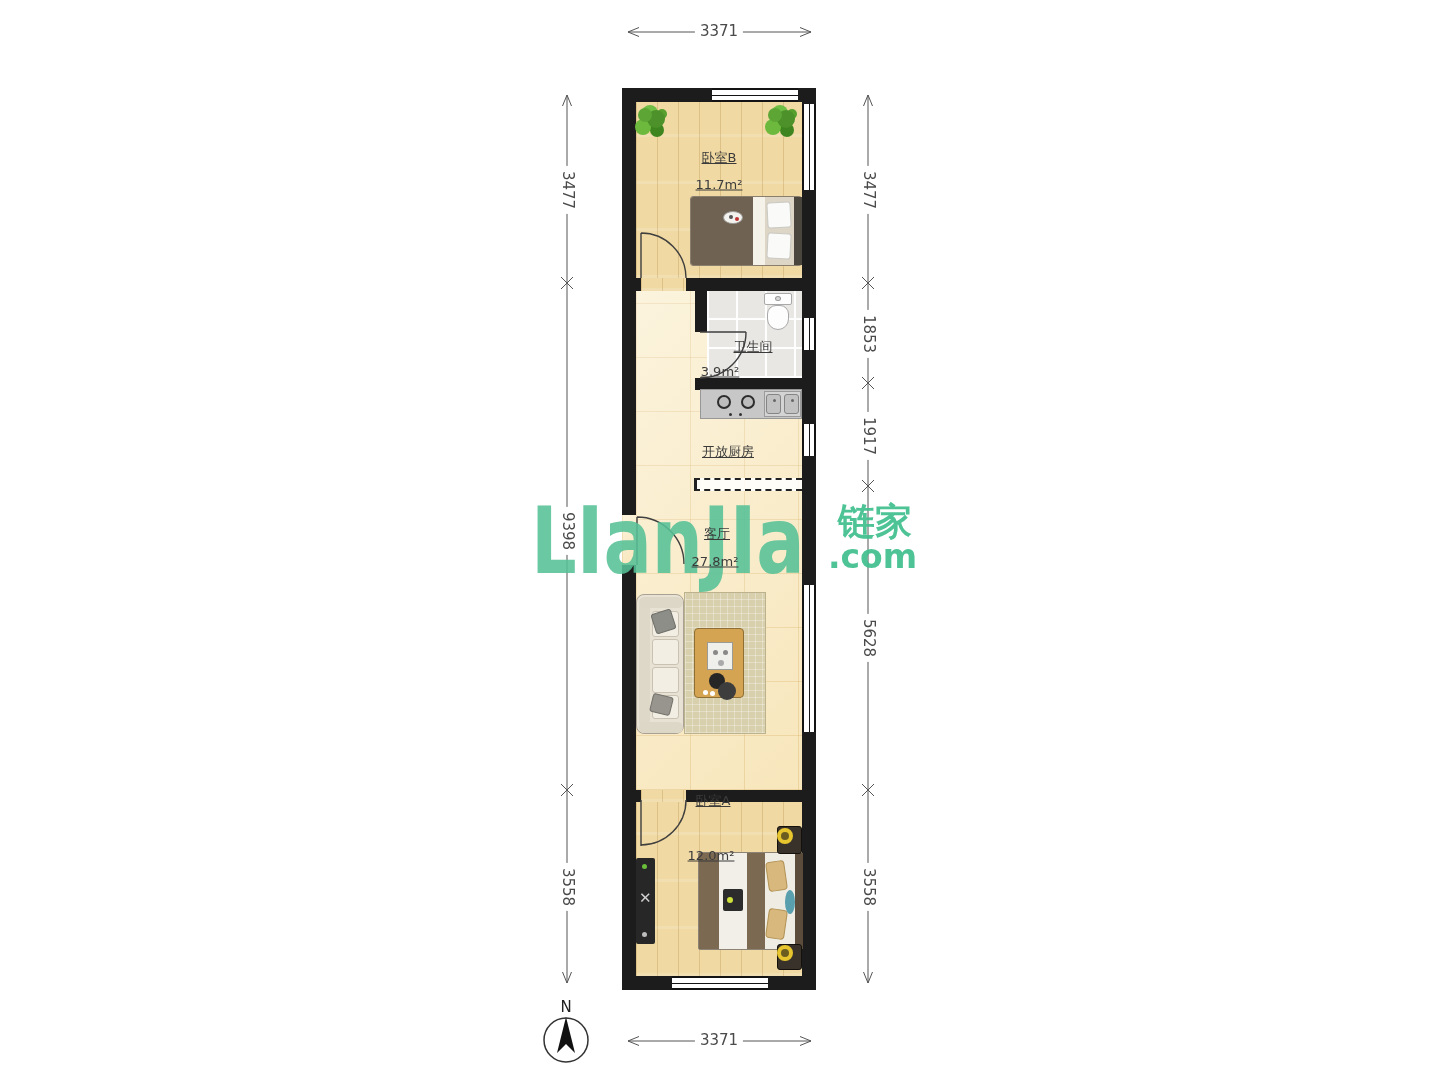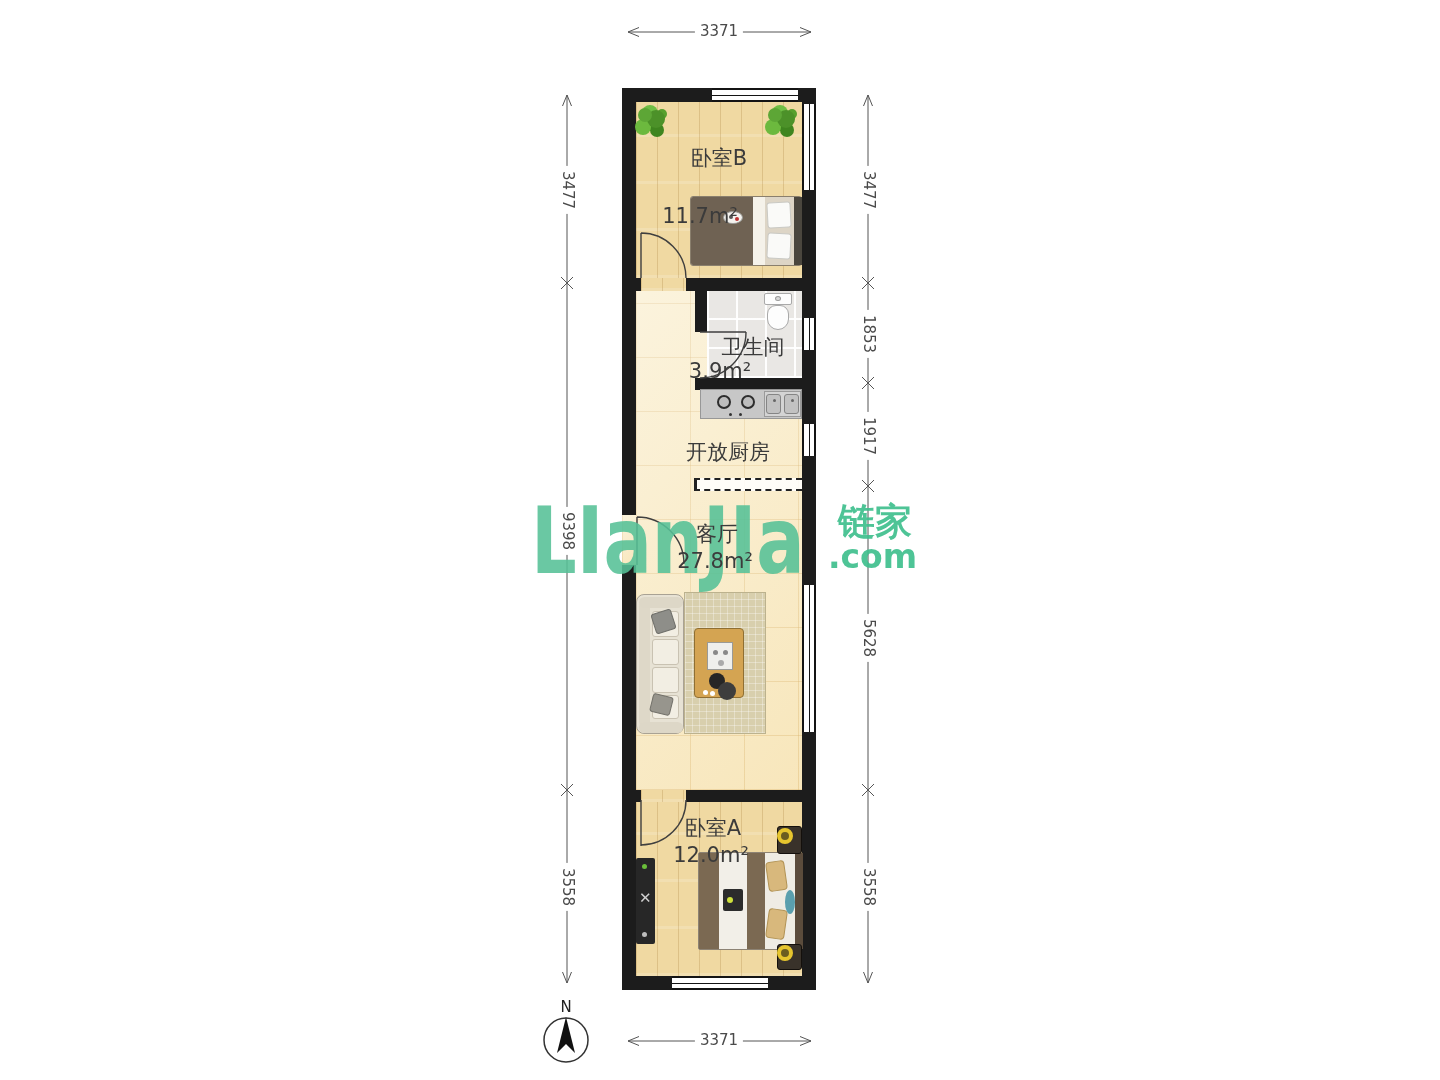--- a/index.html
+++ b/index.html
@@ -23,22 +23,22 @@
       repeating-linear-gradient(0deg, rgba(255,255,255,.95) 0 2px, rgba(0,0,0,0) 2px 29px),
       repeating-linear-gradient(90deg, rgba(255,255,255,.95) 0 2px, rgba(0,0,0,0) 2px 29px);}
   .window-h{background:#fff;border-top:2px solid #141414;border-bottom:2px solid #141414;
     background-image:linear-gradient(#141414,#141414);background-size:100% 1px;
     background-position:center;background-repeat:no-repeat;}
   .window-v{background:#fff;border-left:2px solid #141414;border-right:2px solid #141414;
     background-image:linear-gradient(#141414,#141414);background-size:1px 100%;
     background-position:center;background-repeat:no-repeat;}
 
   
-  .lbl{position:absolute;transform:translate(-50%,-50%);color:#3b3b3b;font-size:21px;
-       white-space:nowrap;z-index:40;}
+  .lbl{position:absolute;transform:translate(-50%,-50%);color:#3b3b3b;font-size:13px;
+       white-space:nowrap;z-index:40;text-decoration:underline;}
   .dim{position:absolute;transform:translate(-50%,-50%);color:#4a4a4a;font-size:15px;
        background:#fff;padding:0 5px;line-height:1.15;white-space:nowrap;z-index:40;}
   .dim.v{transform:translate(-50%,-50%) rotate(90deg);}
   .north{position:absolute;transform:translate(-50%,-50%);color:#222;font-size:15px;z-index:40;}
 
   
   .plant{width:14px;height:14px;border-radius:50%;background:#5da636;
     box-shadow:11px 4px 0 2px #4c9129,-2px 12px 0 1px #6cb93e,12px 15px 0 0 #3f851f,
                5px -2px 0 1px #6fbe45,17px -1px 0 -2px #57a02e,6px 8px 0 1px #61ad33;}
   .pillow{background:#fafaf8;border:1px solid #c9c9c4;border-radius:3px;}
@@ -198,27 +198,27 @@
       <circle cx="566" cy="1040" r="22" fill="#ffffff" stroke="#333" stroke-width="1.5"></circle>
       <polygon points="566,1017 575,1053 566,1044 557,1053" fill="#111"></polygon>
     </g>
   </svg>
 
   <div class="abs wm wm-logo" style="left:531px;top:496px;">LIanJIa</div>
   <div class="abs wm wm-cn" style="left:838px;top:503px;">链家</div>
   <div class="abs wm wm-com" style="left:828px;top:540px;">.com</div>
 
   <div class="lbl" style="left:719px;top:158px;">卧室B</div>
-  <div class="lbl" style="left:700px;top:184px;margin-top:32px;">11.7m²</div>
+  <div class="lbl" style="left:719px;top:184px;">11.7m²</div>
   <div class="lbl" style="left:753px;top:347px;">卫生间</div>
   <div class="lbl" style="left:720px;top:371px;">3.9m²</div>
   <div class="lbl" style="left:728px;top:452px;">开放厨房</div>
   <div class="lbl" style="left:717px;top:534px;text-align:right;">客厅</div>
   <div class="lbl" style="left:715px;top:561px;">27.8m²</div>
-  <div class="lbl" style="left:713px;top:828px;">卧室A</div>
+  <div class="lbl" style="left:713px;top:801px;">卧室A</div>
   <div class="lbl" style="left:711px;top:855px;">12.0m²</div>
 
   <div class="dim" style="left:719px;top:32px;">3371</div>
   <div class="dim" style="left:719px;top:1041px;">3371</div>
   <div class="dim v" style="left:567px;top:190px;">3477</div>
   <div class="dim v" style="left:567px;top:531px;">9398</div>
   <div class="dim v" style="left:567px;top:887px;">3558</div>
   <div class="dim v" style="left:868px;top:190px;">3477</div>
   <div class="dim v" style="left:868px;top:334px;">1853</div>
   <div class="dim v" style="left:868px;top:436px;">1917</div>

